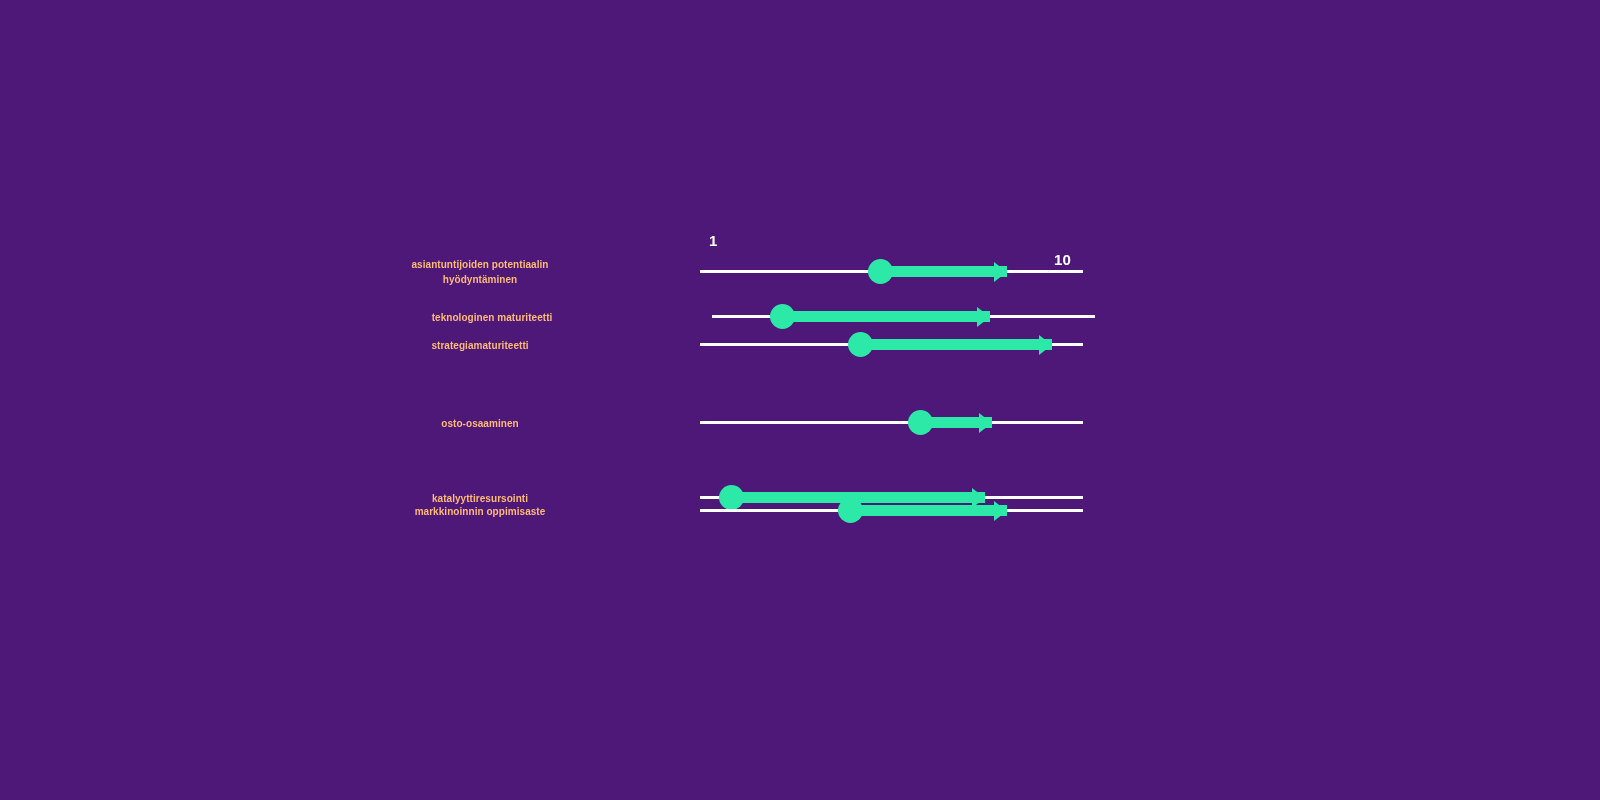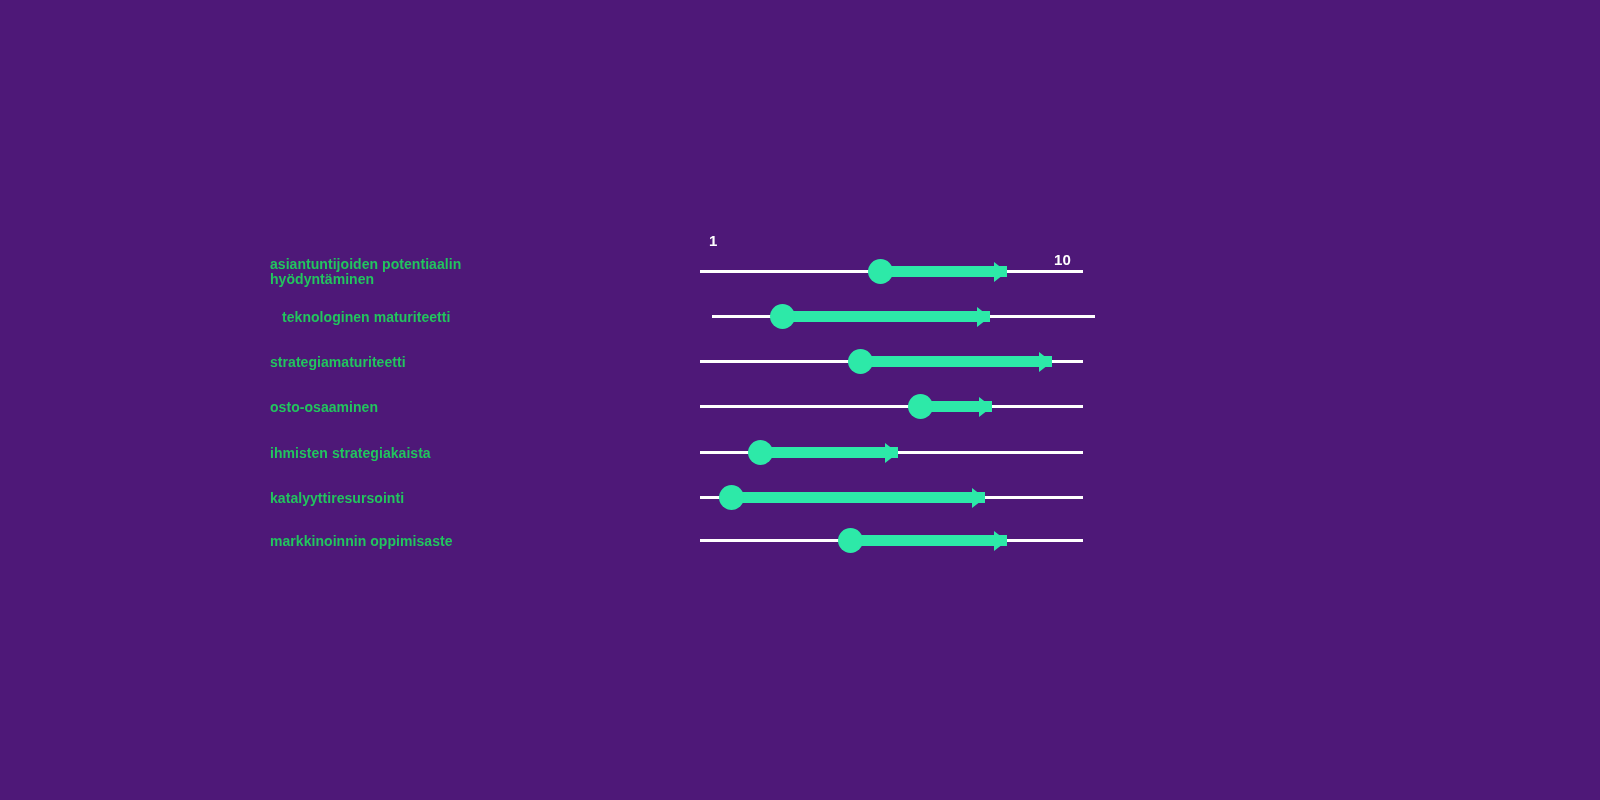--- a/index.html
+++ b/index.html
@@ -32,23 +32,23 @@
   .row {
     position: absolute;
     left: 0;
     width: 1600px;
     height: 45px;
   }
   .row-label {
     position: absolute;
     right: 910px; 
     width: 420px;
-    text-align: left;
-    color: #22c55e;
-    font-size: 14px;
+    text-align: center;
+    color: #fdba74;
+    font-size: 10px;
     font-weight: bold;
     line-height: 15px;
     letter-spacing: 0.05px;
     top: 50%;
     transform: translateY(-50%);
     white-space: pre-line;
   }
   .track {
     position: absolute;
     left: 700px;
@@ -104,53 +104,46 @@
   </div>
 
   <div class="row" style="top:294px;margin-left:12px;">
     <div class="row-label">teknologinen maturiteetti</div>
     <div class="track"></div>
     <div class="range-bar" style="left:770px; width:208px;"></div>
     <div class="range-arrow" style="left:965px;"></div>
     <div class="range-dot" style="left:757.5px;"></div>
   </div>
 
-  <div class="row" style="top:339px;">
+  <div class="row" style="top:322px;">
     <div class="row-label">strategiamaturiteetti</div>
     <div class="track"></div>
     <div class="range-bar" style="left:860px; width:192px;"></div>
     <div class="range-arrow" style="left:1039px;"></div>
     <div class="range-dot" style="left:847.5px;"></div>
   </div>
 
-  <div class="row" style="top:384px;">
+  <div class="row" style="top:400px;">
     <div class="row-label">osto-osaaminen</div>
     <div class="track"></div>
     <div class="range-bar" style="left:920px; width:72px;"></div>
     <div class="range-arrow" style="left:979px;"></div>
     <div class="range-dot" style="left:907.5px;"></div>
   </div>
 
-  <div class="row" style="top:430px;">
-    <div class="row-label">ihmisten strategiakaista</div>
-    <div class="track"></div>
-    <div class="range-bar" style="left:760px; width:138px;"></div>
-    <div class="range-arrow" style="left:885px;"></div>
-    <div class="range-dot" style="left:747.5px;"></div>
-  </div>
 
   <div class="row" style="top:475px;">
     <div class="row-label">katalyyttiresursointi</div>
     <div class="track"></div>
     <div class="range-bar" style="left:731px; width:254px;"></div>
     <div class="range-arrow" style="left:972px;"></div>
     <div class="range-dot" style="left:718.5px;"></div>
   </div>
 
-  <div class="row" style="top:518px;">
+  <div class="row" style="top:488px;">
     <div class="row-label">markkinoinnin oppimisaste</div>
     <div class="track"></div>
     <div class="range-bar" style="left:850px; width:157px;"></div>
     <div class="range-arrow" style="left:994px;"></div>
     <div class="range-dot" style="left:837.5px;"></div>
   </div>
 
 </div>
 
 </body></html>

